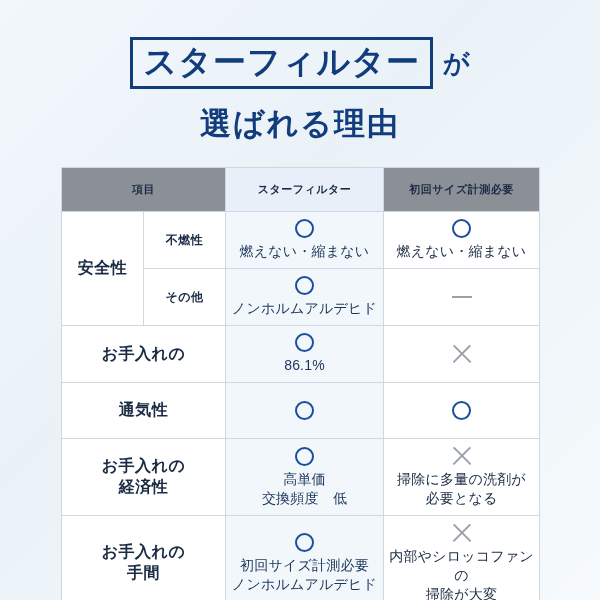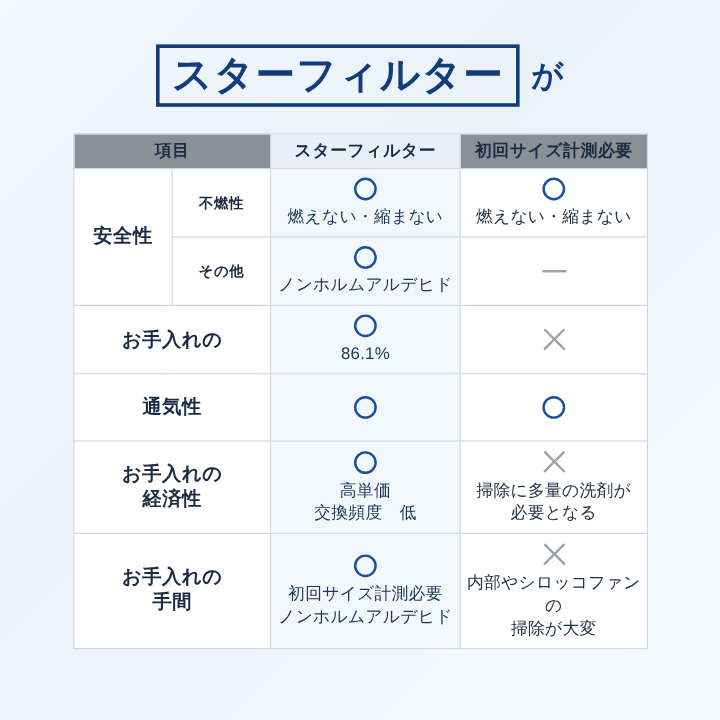--- a/index.html
+++ b/index.html
@@ -65,22 +65,22 @@
     table-layout: fixed;
     background: #ffffff;
   }
   table.compare th, table.compare td {
     border: 1px solid #cfd8e2;
     text-align: center;
     vertical-align: middle;
     color: #1b2b44;
   }
   thead th {
-    height: 29px;
-    font-size: 14px;
+    height: 44px;
+    font-size: 11px;
     font-weight: bold;
     letter-spacing: 0.5px;
   }
   th.h-item {
     background: #8b8f96;
     color: #ffffff;
     width: 164px;
   }
   th.h-star {
     background: #e8eff8;
@@ -153,20 +153,21 @@
 </head>
 <body>
 
 <div class="page">
 
   <div class="heading">
     <div class="head-line1">
       <span class="boxed">スターフィルター</span>
       <span class="head-ga">が</span>
     </div>
+    <div class="head-line2">選ばれる理由</div>
   </div>
 
   <div class="table-wrap">
     <table class="compare">
       <thead>
         <tr>
           <th class="h-item" colspan="2">項目</th>
           <th class="h-star">スターフィルター</th>
           <th class="h-metal">初回サイズ計測必要</th>
         </tr>

